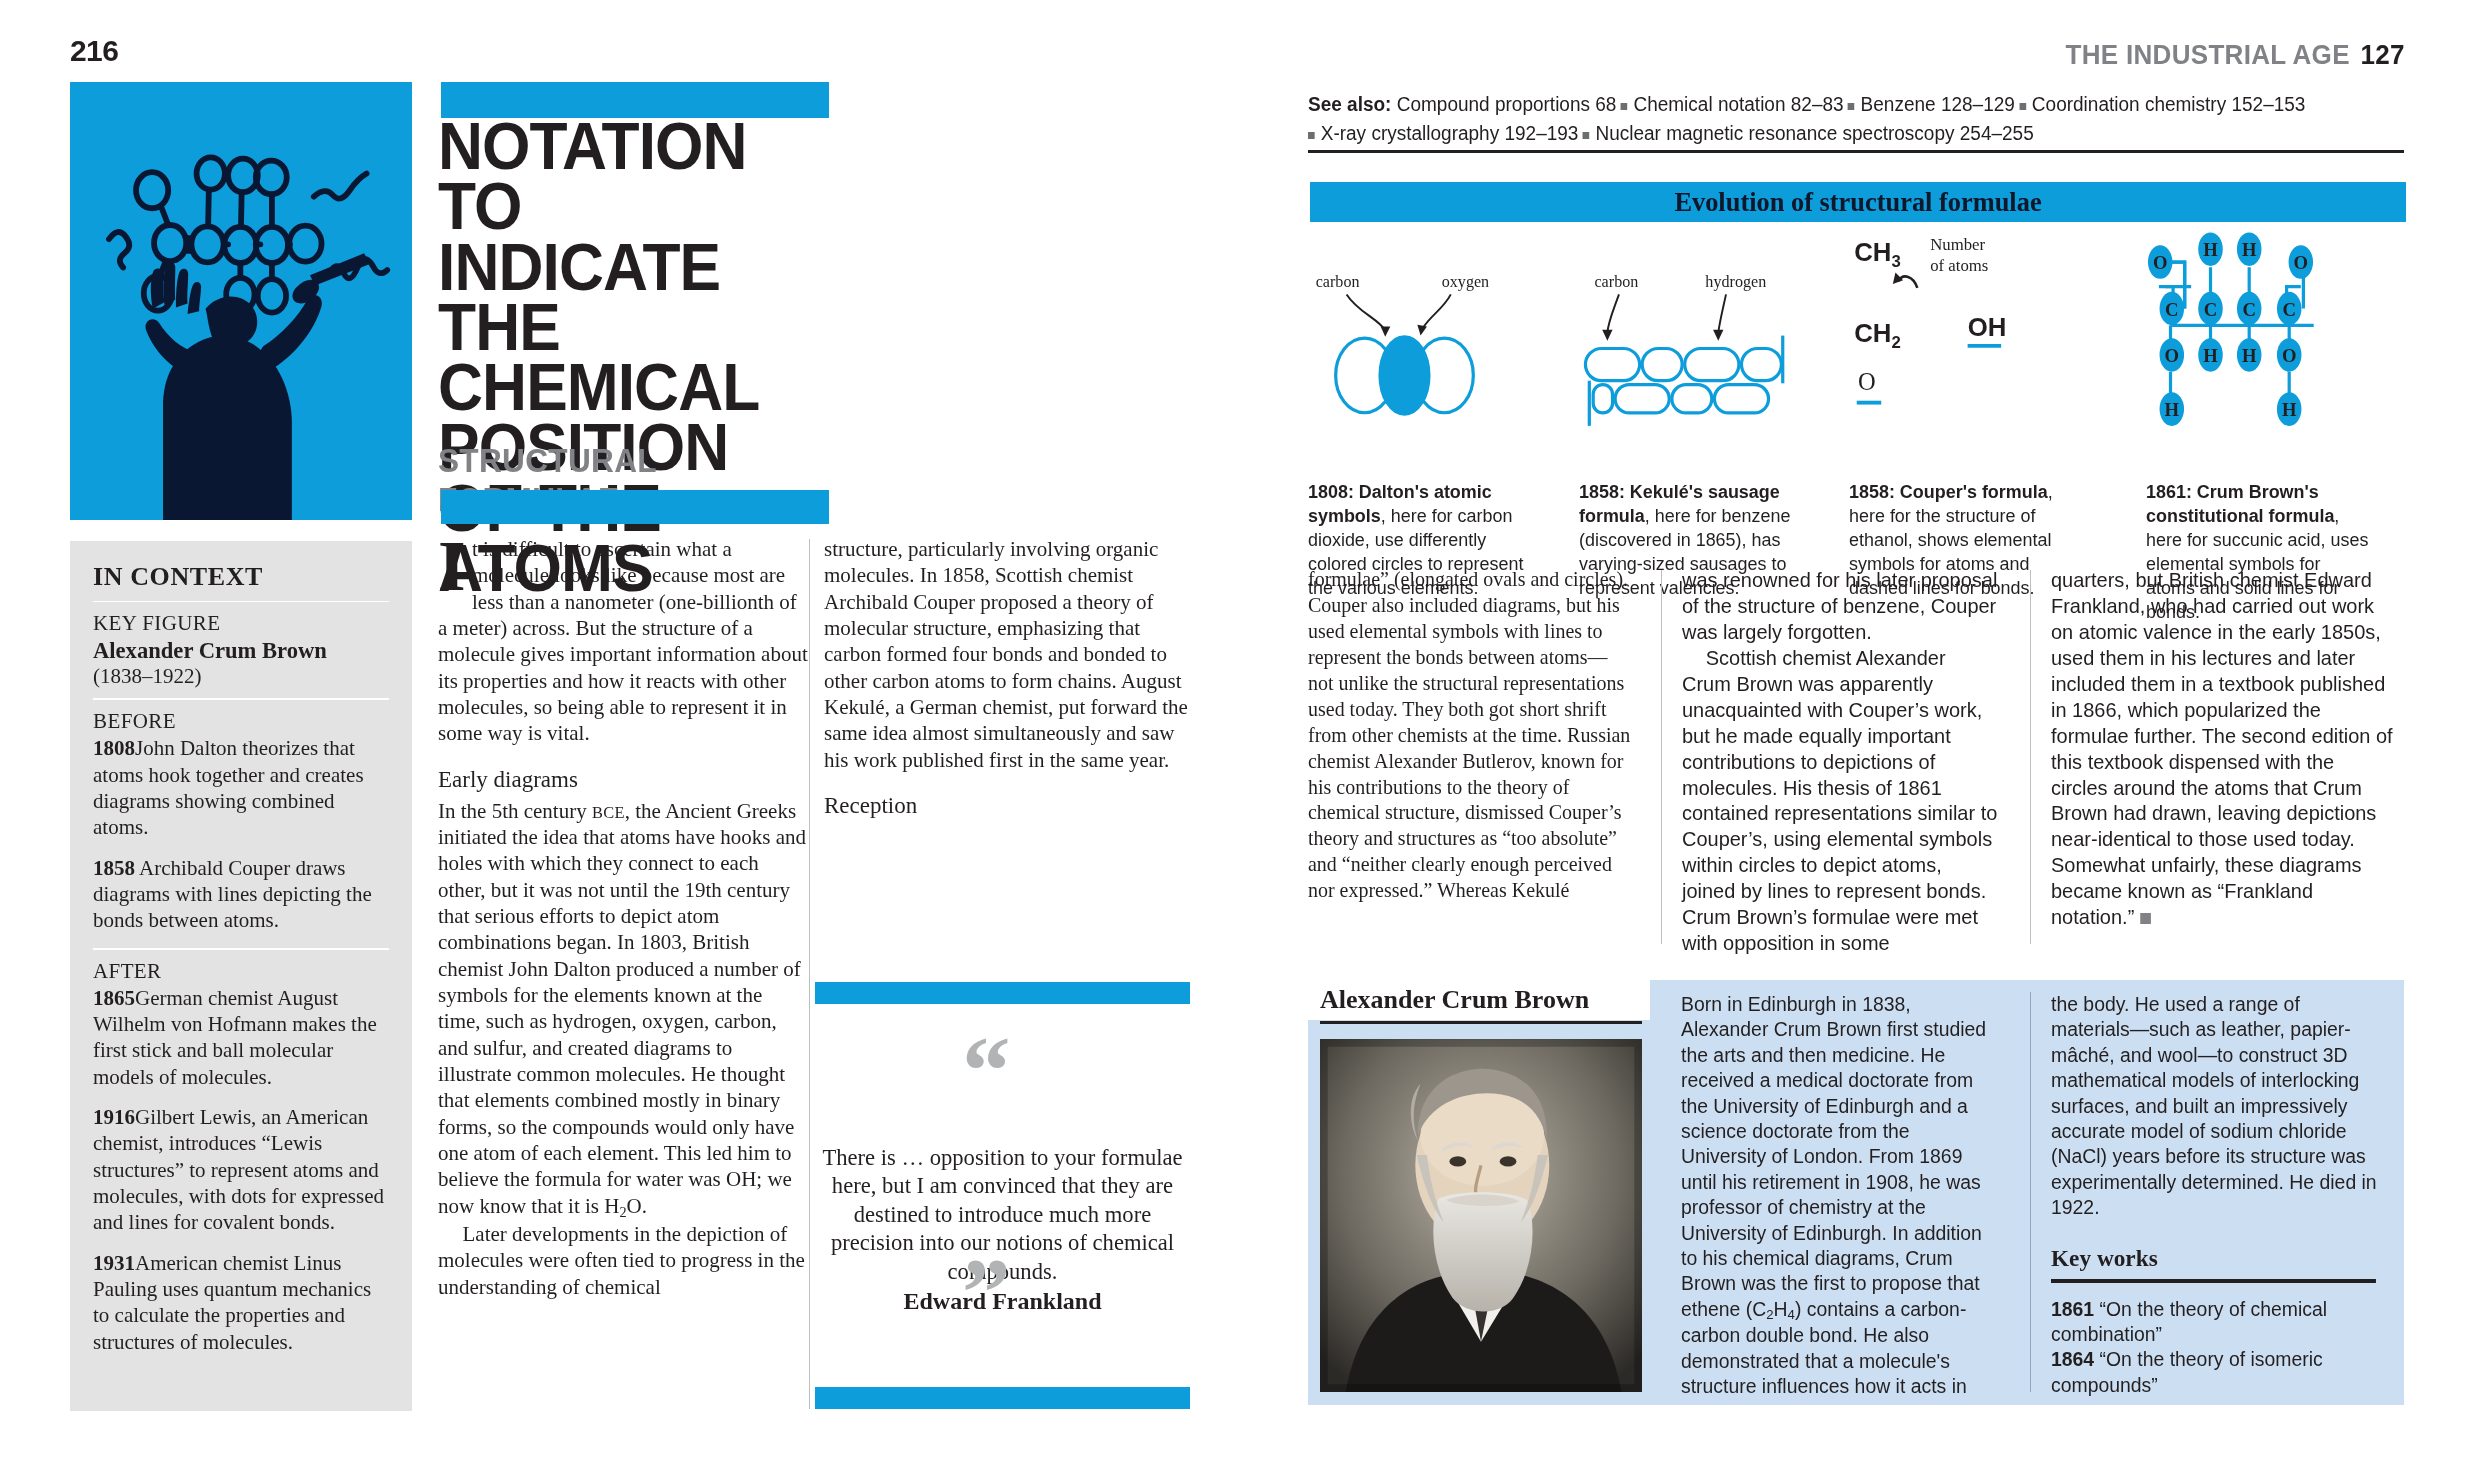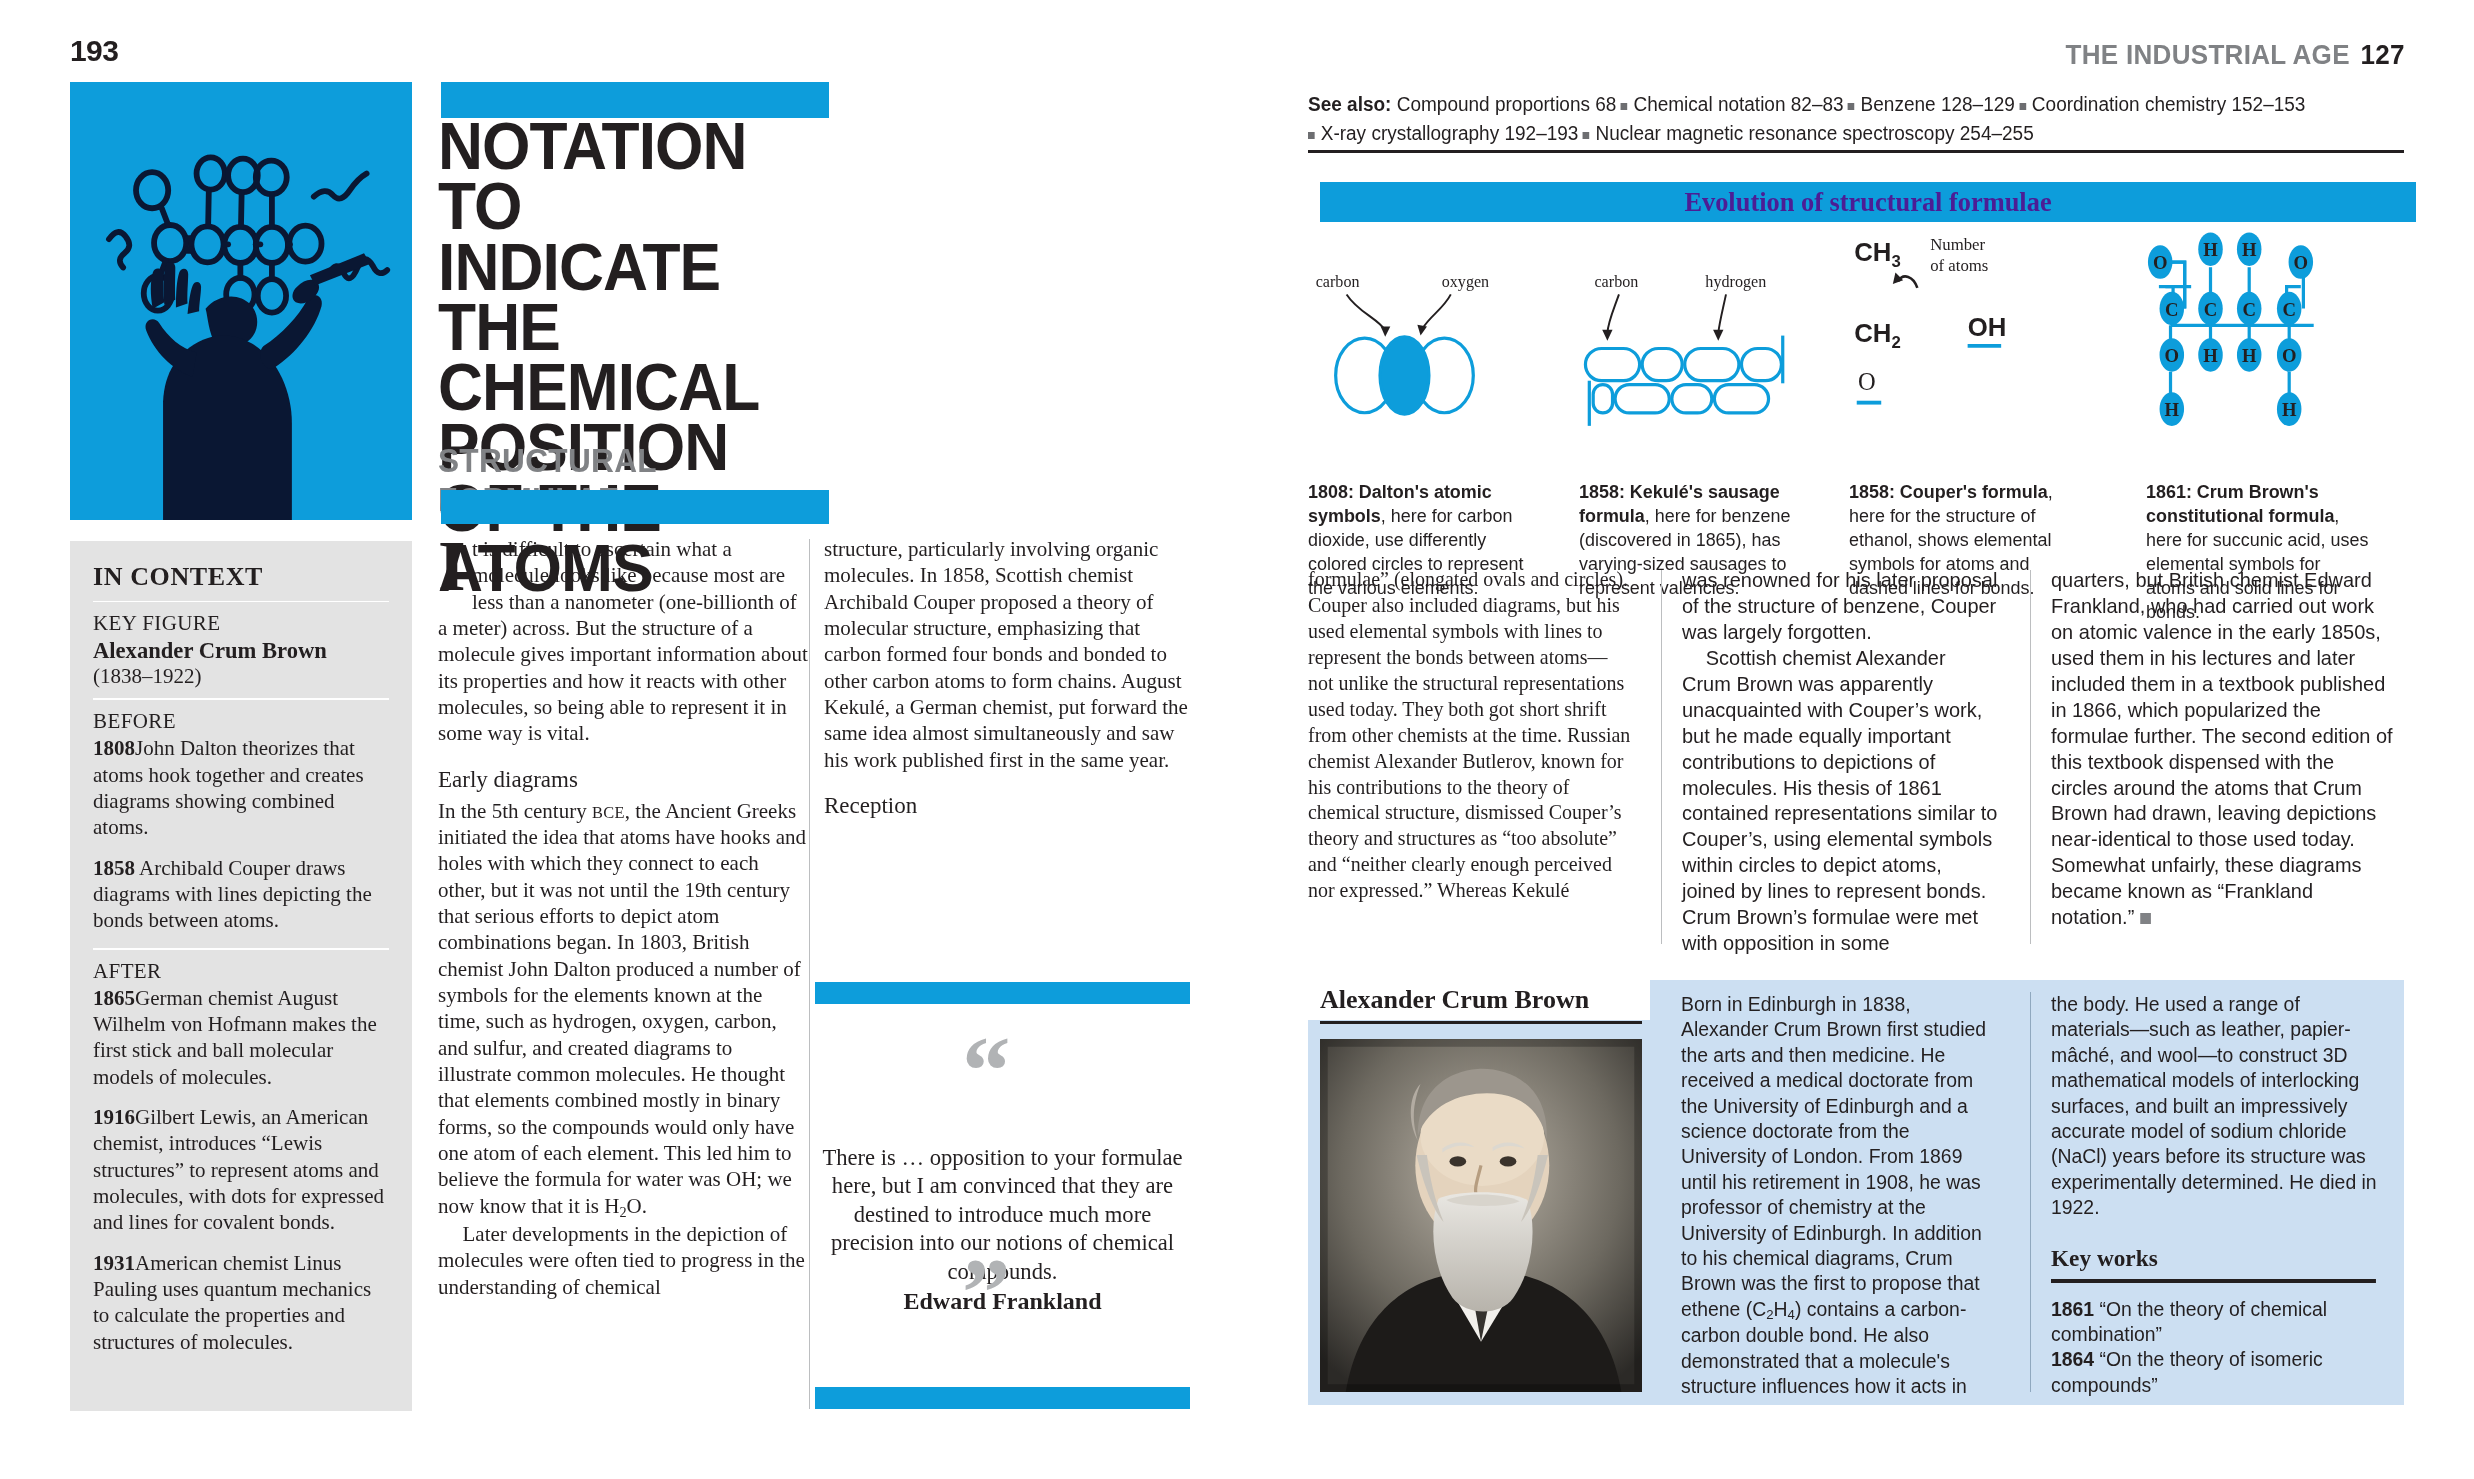--- a/index.html
+++ b/index.html
@@ -52,22 +52,22 @@
 
   
   .runhead{position:absolute;right:70px;top:39px;font-family:"Liberation Sans Narrow","Liberation Sans",sans-serif;font-weight:bold;font-size:28px;letter-spacing:0.3px;color:#808285;transform:scaleX(0.93);transform-origin:right top;}
   .runhead .pg{color:#231f20;margin-left:11.6px;}
   .seealso{position:absolute;left:1308px;top:90px;width:1096px;font-family:"Liberation Sans Narrow","Liberation Sans",sans-serif;font-size:20px;line-height:1.45;color:#231f20;transform:scaleX(0.95);transform-origin:left top;}
   .seealso b{font-weight:bold;}
   .sq{display:inline-block;width:7px;height:7px;background:#6d6e71;margin:0 6.4px 0 4.5px;vertical-align:1.3px;}
   .rule-black{position:absolute;left:1308px;top:150px;width:1096px;height:2.6px;background:#231f20;}
 
   .diagbox{position:absolute;left:1308px;top:182px;width:1096px;height:361px;}
-  .diagtitle{position:absolute;left:12px;top:0;width:1096px;height:40px;background:#0d9ddb;
-    font-family:"Liberation Serif",serif;font-weight:bold;font-size:26.4px;text-align:center;line-height:40px;color:#4c1d95;}
+  .diagtitle{position:absolute;left:2px;top:0;width:1096px;height:40px;background:#0d9ddb;
+    font-family:"Liberation Serif",serif;font-weight:bold;font-size:26.4px;text-align:center;line-height:40px;color:#0f172a;}
   .diag-cell{position:absolute;top:40px;width:238px;height:322px;}
   .diag-cap{position:absolute;top:258px;width:226px;font-family:"Liberation Sans Narrow","Liberation Sans",sans-serif;font-size:18.7px;line-height:1.28;transform:scaleX(0.96);transform-origin:left top;}
   .diag-cap b{font-weight:bold;}
 
   .rcol{position:absolute;font-family:"Liberation Sans Narrow","Liberation Sans",sans-serif;font-size:20.6px;line-height:1.26;text-align:left;transform:scaleX(0.97);transform-origin:left top;}
   .rcol.serif{font-family:"Liberation Serif",serif;}
   .rcol p{margin:0;}
   .rcol p.ind{text-indent:24.5px;}
   .endsq{display:inline-block;width:10.3px;height:10.3px;background:#808285;margin-left:6.4px;vertical-align:0.6px;}
 
@@ -85,21 +85,21 @@
   .kw-item b{font-weight:bold;}
   .biodiv{position:absolute;width:1.3px;background:#8fa8bf;}
 
   sub{font-size:.68em;vertical-align:-0.25em;}
 </style>
 </head>
 <body>
 
 <div class="page">
 
-  <div class="folio-left">193</div>
+  <div class="folio-left">216</div>
 
   <div class="hero">
     <svg width="342" height="438" viewBox="0 0 530 680">
       <g stroke="#0a1733" stroke-width="9" fill="none" stroke-linecap="round">
 
         <ellipse cx="127" cy="168" rx="25" ry="28"></ellipse>
         <ellipse cx="218" cy="142" rx="22" ry="25"></ellipse>
         <ellipse cx="268" cy="145" rx="23" ry="26"></ellipse>
         <ellipse cx="312" cy="148" rx="24" ry="26"></ellipse>
 

